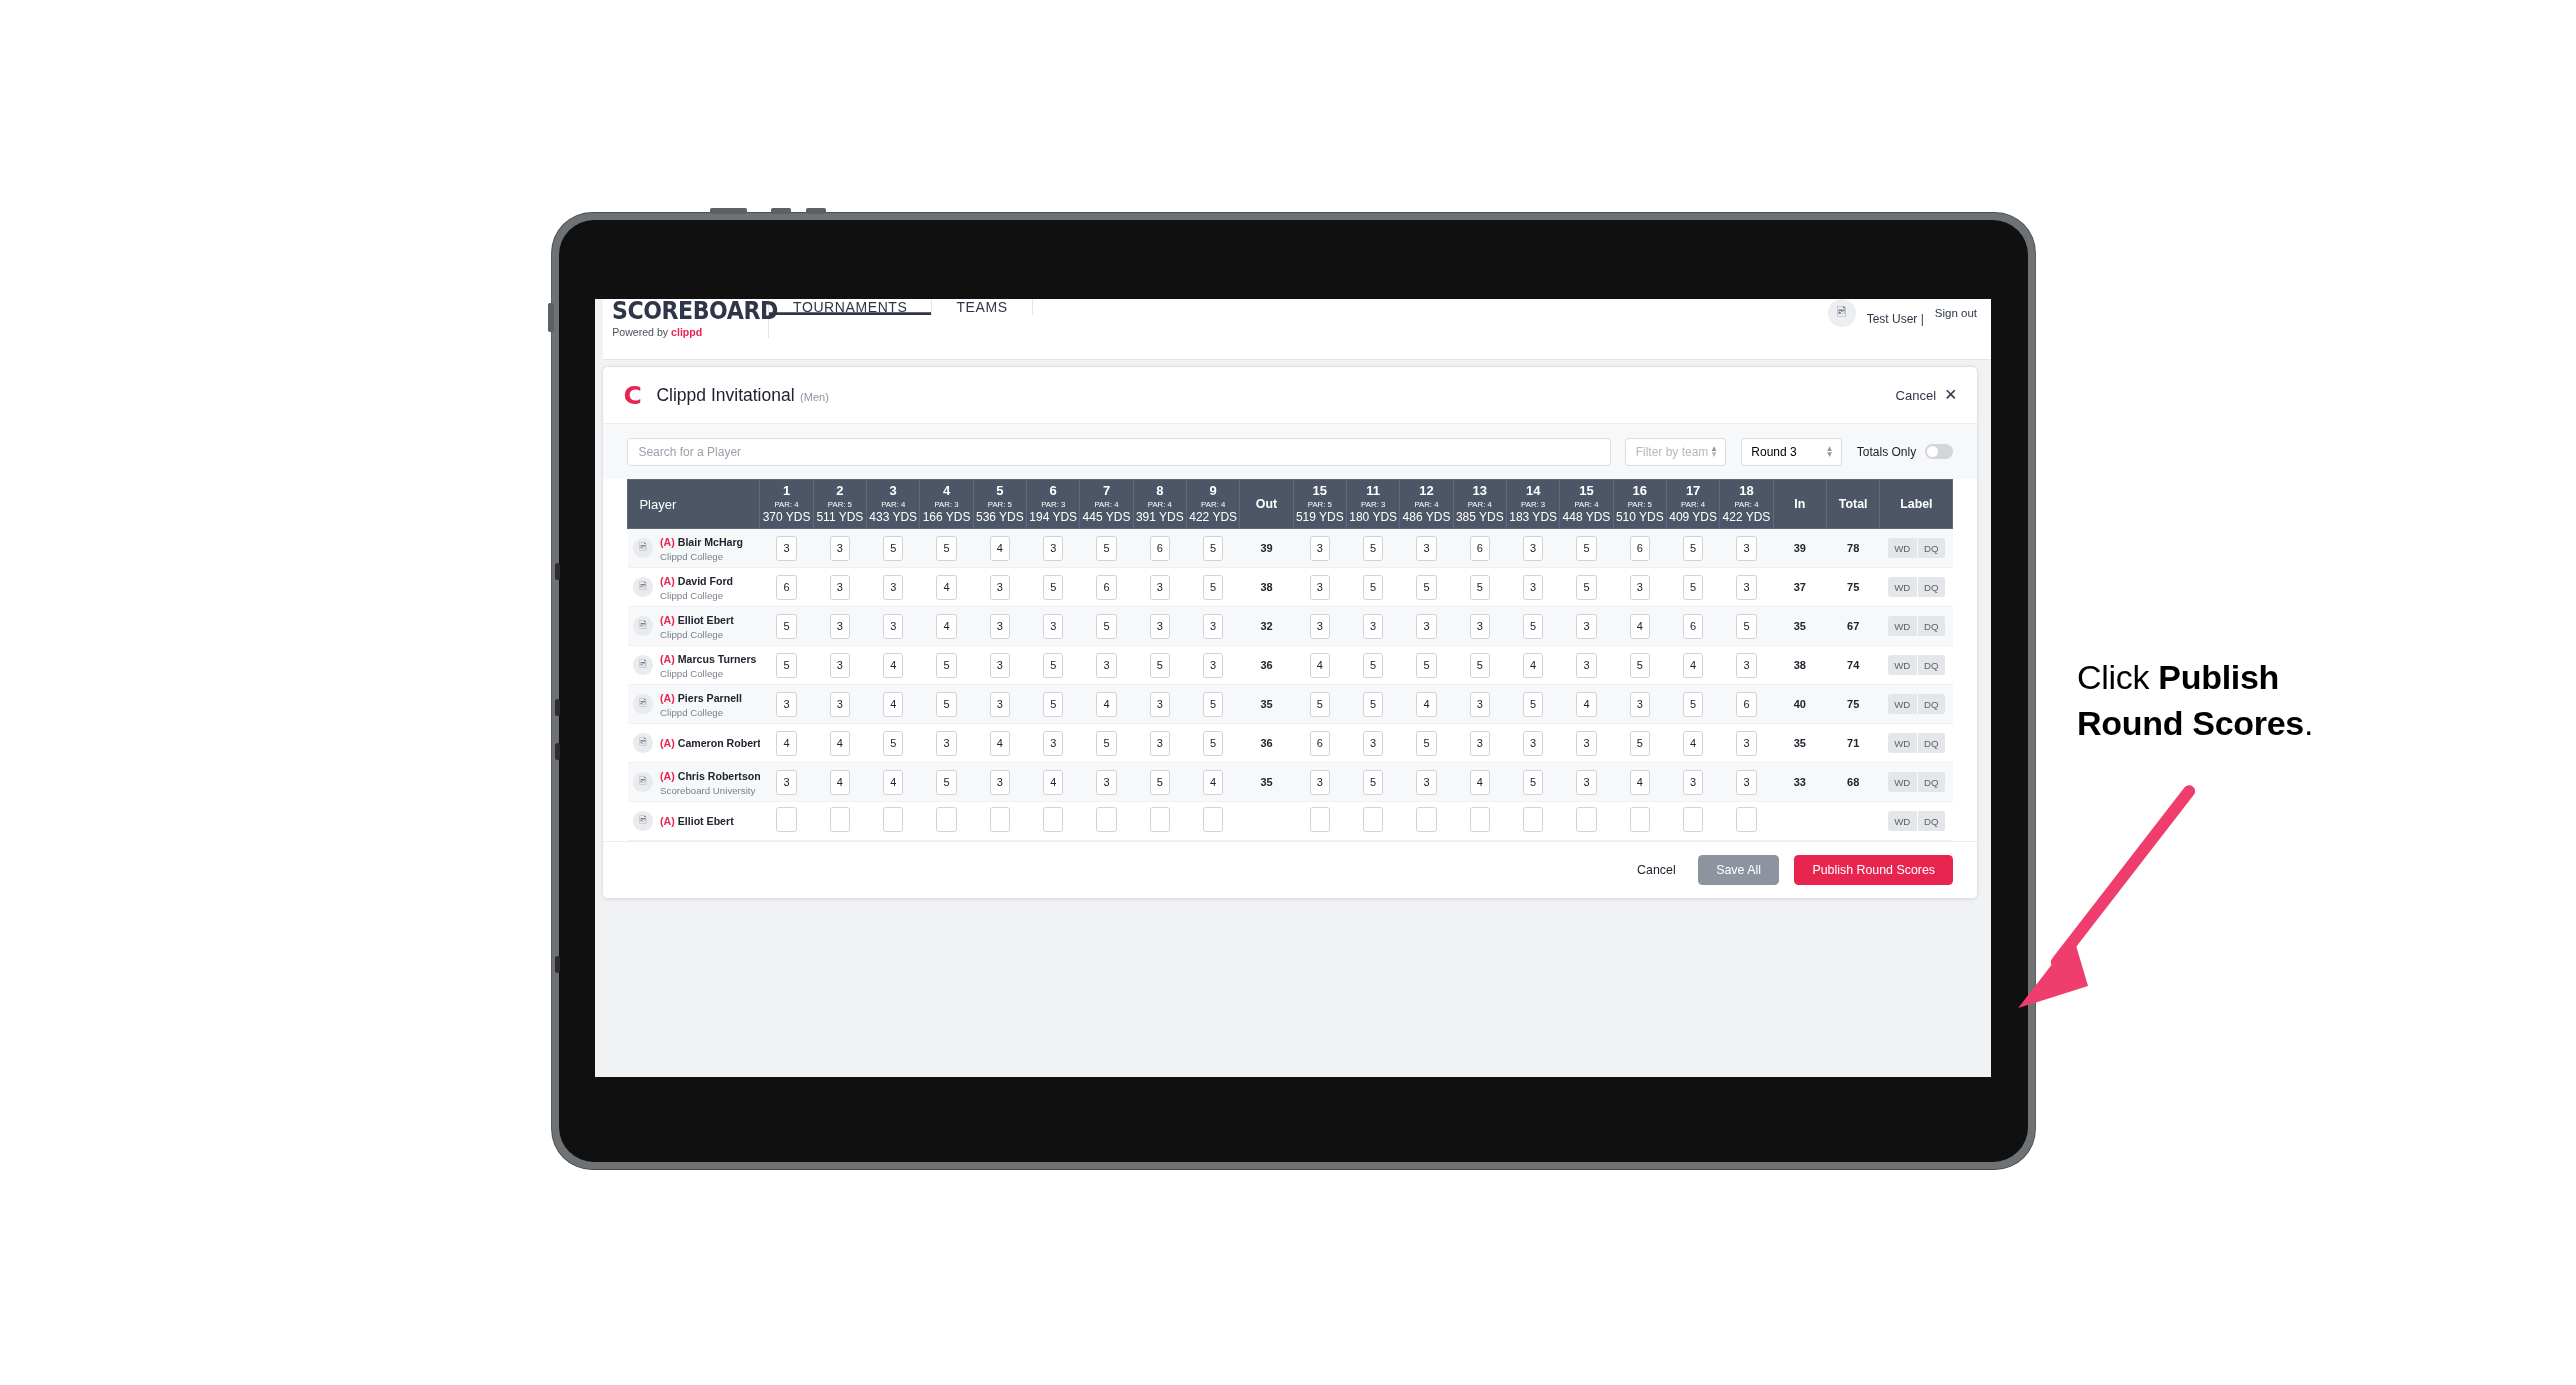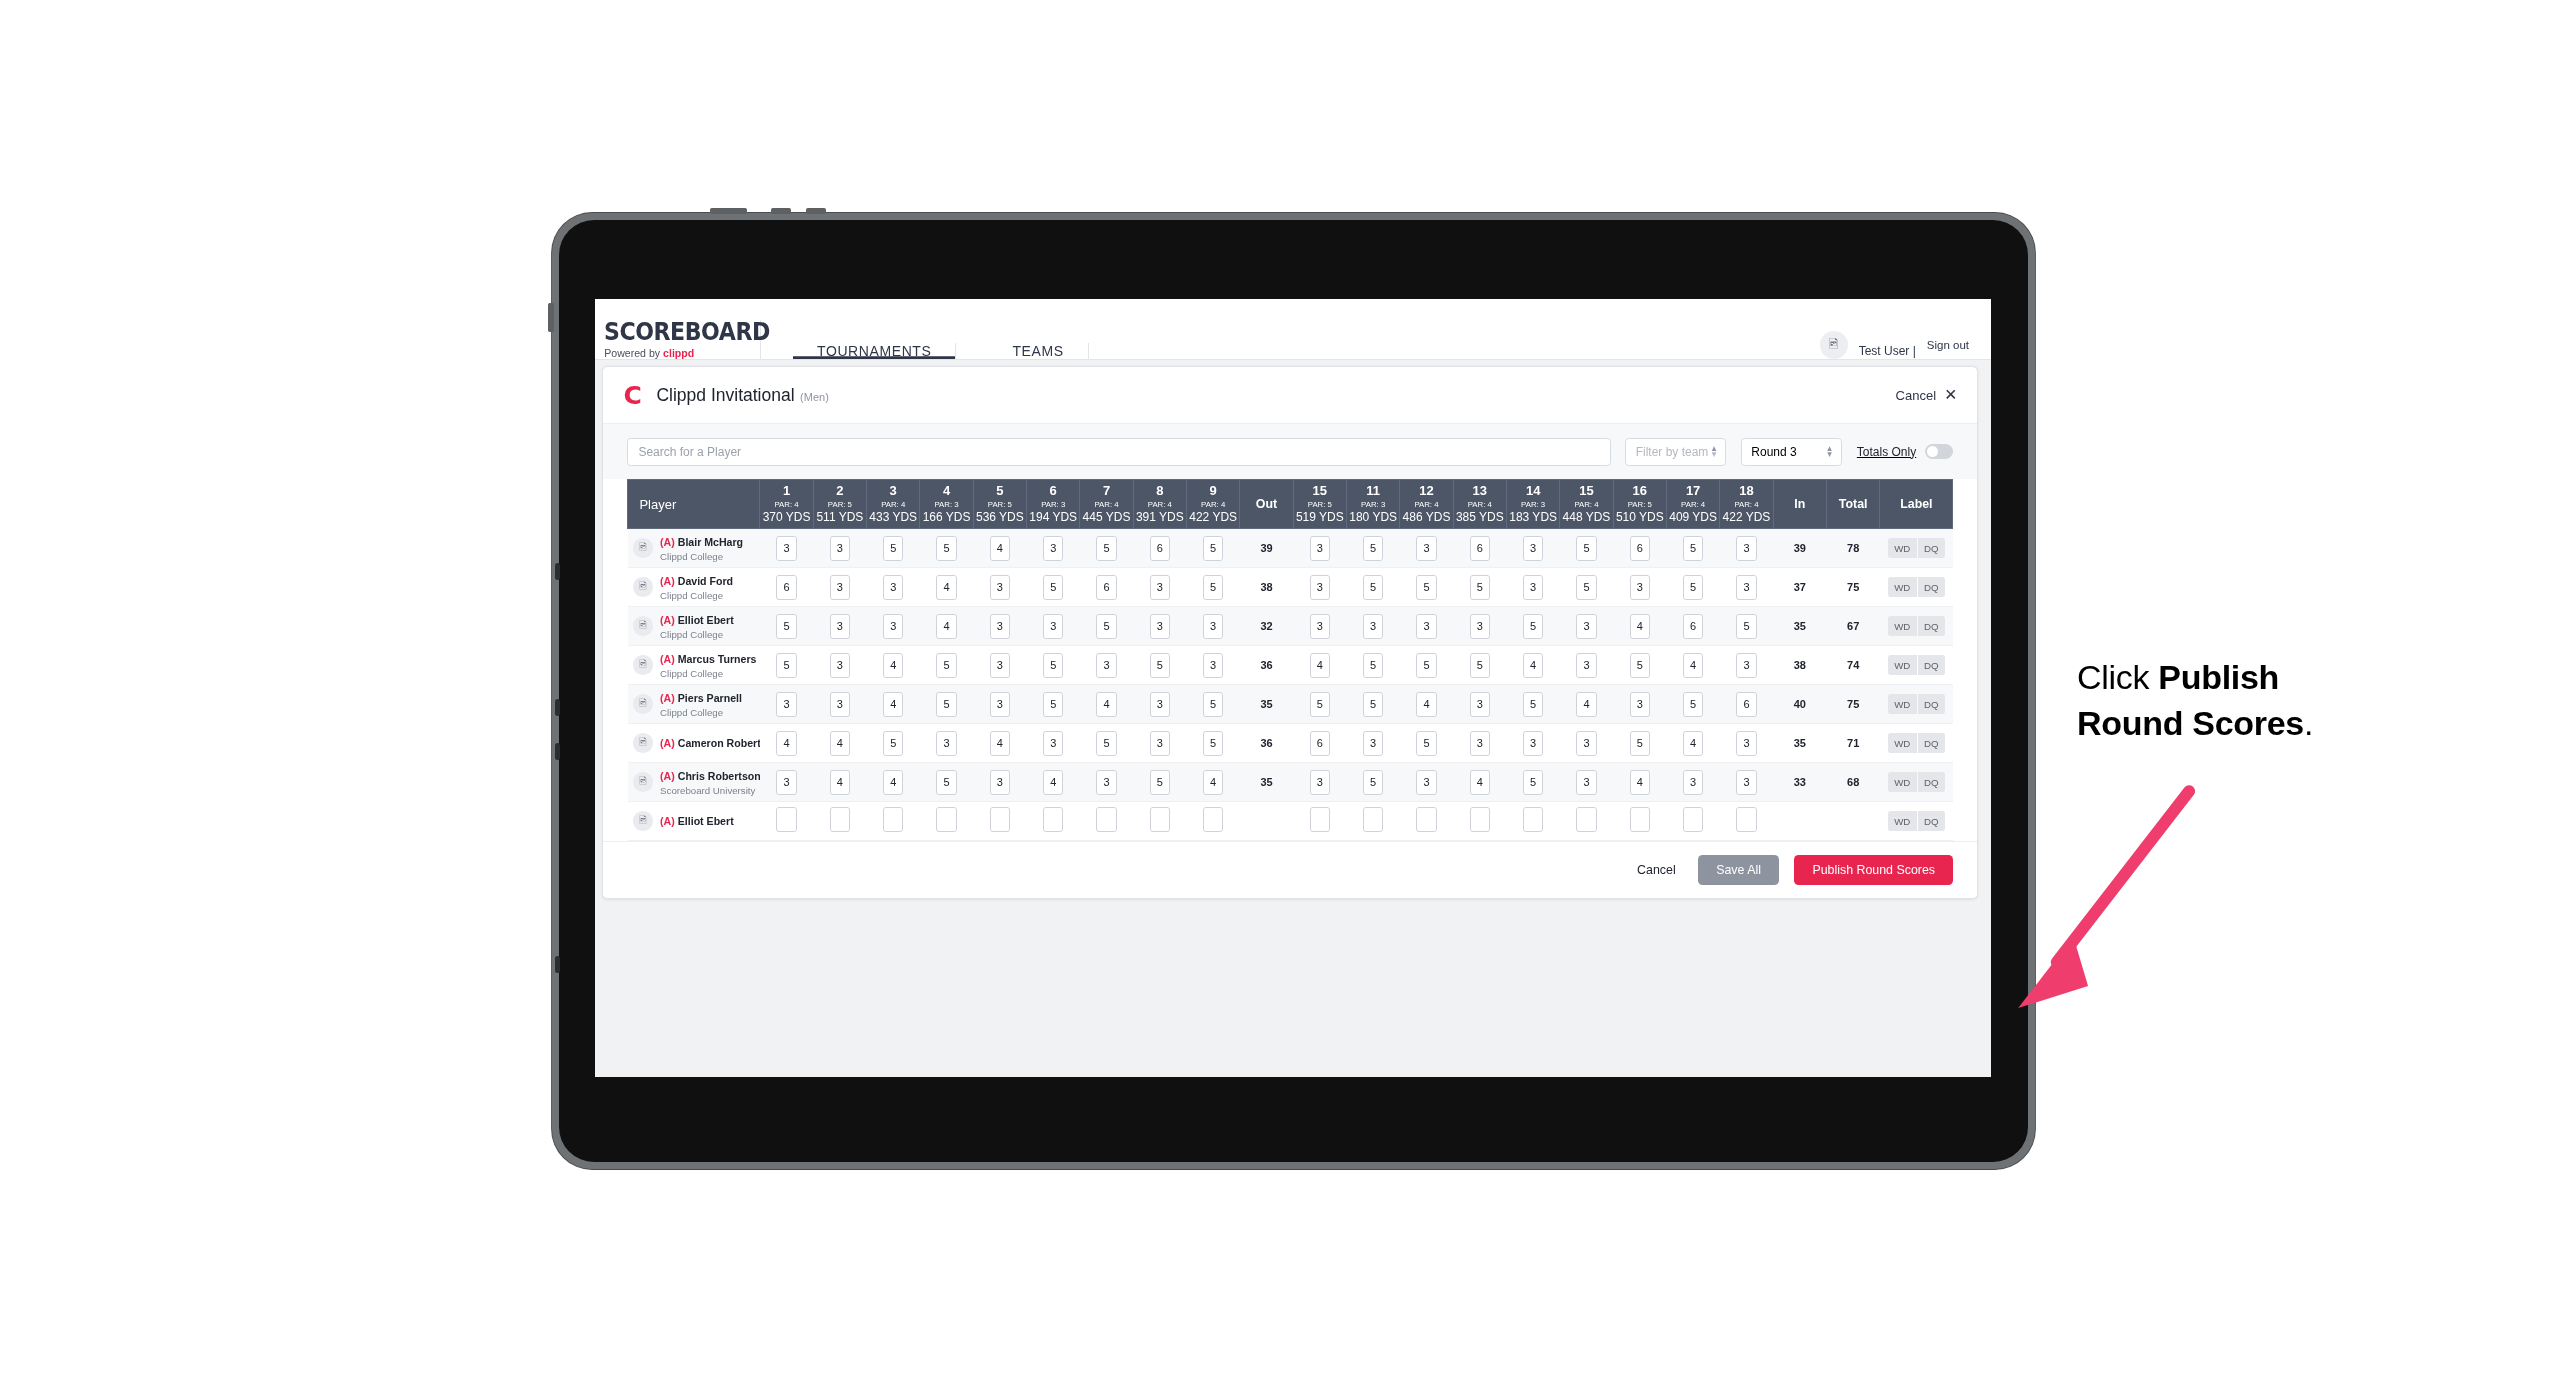--- a/index.html
+++ b/index.html
@@ -21,22 +21,22 @@
     background:#101010;border-radius:35px;
   }
   #device-screen{
     position:absolute;left:595px;top:299px;width:1396px;height:778px;
     background:#f1f2f4;overflow:hidden;
   }
   .dev-btn{position:absolute;background:#5e6164;border-radius:1.8px;}
 
   
   #app-header{
-    position:absolute;left:0;top:0;width:1396px;height:60px;background:#ffffff;
-    border-bottom:0.9px solid #e3e5e8;display:flex;align-items:flex-end;gap:32px;
+    position:absolute;left:8px;top:0;width:1396px;height:60px;background:#ffffff;
+    border-bottom:0.9px solid #e3e5e8;display:flex;align-items:flex-start;
   }
   #brand{width:166px;display:flex;flex-direction:column;justify-content:center;
     padding-left:9.2px;box-sizing:border-box;border-right:0.9px solid #e3e5e8;}
   #brand .logo{
     font-family:"DejaVu Sans", sans-serif;
     font-weight:700;font-size:24px;letter-spacing:-0.5px;color:#2e3648;
     transform:scaleX(0.92);transform-origin:left center;line-height:1;
   }
   #brand .sub{font-size:10.6px;color:#4a4f5c;margin-top:2.8px;}
   #brand .sub .clippd{color:#e8254f;font-weight:700;}
@@ -83,21 +83,21 @@
     font-family:"Liberation Sans",sans-serif;
   }
   #search-input::placeholder{color:#9ba1ac;}
   .selbox{
     height:28px;min-width:101px;border:0.9px solid #d8dbe0;border-radius:3.7px;background:#fff;
     display:flex;align-items:center;justify-content:space-between;
     padding:0 9.2px;box-sizing:border-box;font-size:12px;cursor:pointer;
   }
   .selbox.placeholder span:first-child{color:#b3b8c1;}
   .selbox .caret{color:#8e95a3;font-size:9.2px;line-height:1;display:flex;flex-direction:column;}
-  #totals-wrap{display:flex;align-items:center;gap:9.2px;text-decoration:underline;}
+  #totals-wrap{display:flex;align-items:center;gap:9.2px;}
   #totals-label{font-size:12px;color:#20242e;}
   .toggle{width:28px;height:14.7px;border-radius:8.3px;background:#d2d5da;position:relative;cursor:pointer;}
   .toggle .knob{position:absolute;left:1.8px;top:1.8px;width:11px;height:11px;border-radius:50%;background:#fff;}
 
   
   #table-wrap{padding:0 24px;background:#ffffff;}
   table{border-collapse:collapse;width:100%;table-layout:fixed;}
   thead th{background:#4d5667;color:#fff;border:0.9px solid #606a7c;padding:0;
     vertical-align:middle;text-align:center;font-weight:400;}
   th.player-col{width:120px;text-align:left;padding-left:11px;font-size:13px;}

